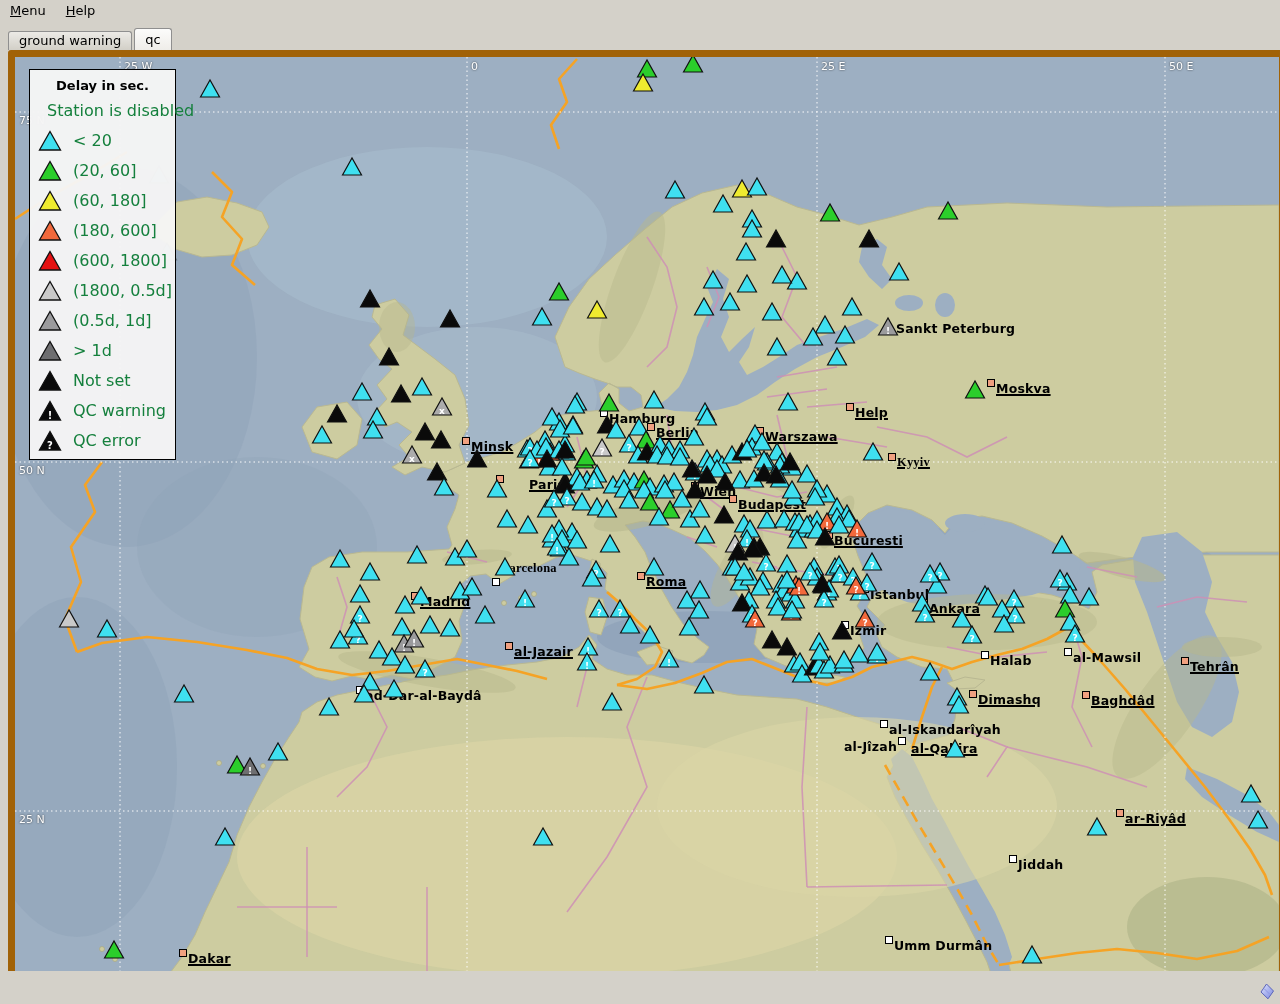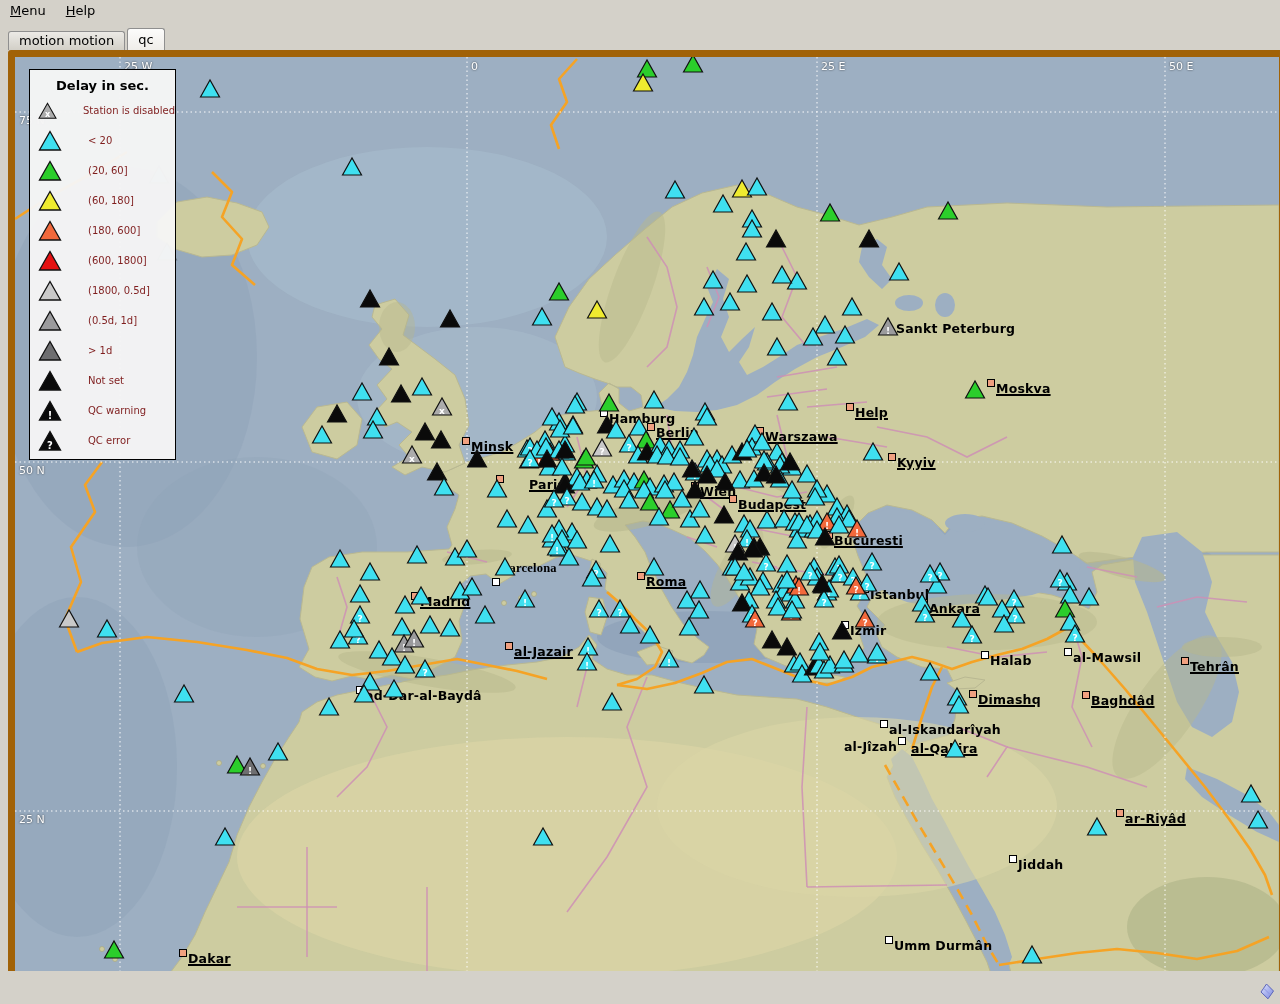--- a/index.html
+++ b/index.html
@@ -12,30 +12,30 @@
   .tab.selected{height:21px;line-height:22px;background:linear-gradient(#fcfcfb,#efede9)}
   #mapframe{position:absolute;left:8px;top:50px;width:1264px;height:920px;border:7px solid #a16207;border-radius:3px;overflow:hidden;background:#9dafc2}
   #basemap{position:absolute;left:0;top:0}
   .layer{position:absolute;left:0;top:0;width:1264px;height:920px}
   .grid-label{position:absolute;color:#fff;font-size:11px;text-shadow:0 0 2px rgba(30,30,30,.85);white-space:nowrap}
   .city-label{position:absolute;font-size:12.5px;font-weight:bold;color:#000;white-space:nowrap;letter-spacing:.2px}
   .city-label.capital{text-decoration:underline;text-decoration-thickness:1.5px}
   #legend{position:absolute;left:14px;top:12px;width:147px;background:rgba(245,245,245,.97);border:1px solid #000;box-sizing:border-box;padding-bottom:4px}
   #legend-title{font-size:13px;font-weight:bold;text-align:center;padding:8px 0 2px 0;color:#000}
   .legend-row{height:30px;display:flex;align-items:center;padding-left:7px}
-  .legend-label{font-size:10px;color:#7f1d1d;margin-left:25px;white-space:nowrap}
+  .legend-label{font-size:16px;color:#15803d;margin-left:10px;white-space:nowrap}
   #statusbar{position:absolute;left:0;top:971px;width:1280px;height:33px;background:#d4d1c9}
   #staticon{position:absolute;right:5px;bottom:4px;width:17px;height:17px}
 </style>
 </head>
 <body>
 
 <div id="menubar"><div class="menu-item">Menu</div><div class="menu-item">Help</div></div>
 <div id="tabbar">
-    <div class="tab">motion motion</div>
+    <div class="tab">ground warning</div>
     <div class="tab selected">qc</div>
   </div>
 
 <div id="mapframe">
   <svg id="basemap" width="1264" height="920" viewBox="8 50 1264 920">
       <rect x="8" y="50" width="1264" height="920" fill="#9dafc2"></rect>
       <ellipse cx="120" cy="350" rx="130" ry="190" fill="#8da1b7" opacity="0.45"></ellipse>
       <ellipse cx="70" cy="760" rx="100" ry="170" fill="#8da1b7" opacity="0.4"></ellipse>
       <ellipse cx="420" cy="230" rx="180" ry="90" fill="#aabfcf" opacity="0.5"></ellipse>
       <ellipse cx="470" cy="390" rx="120" ry="70" fill="#aabfcf" opacity="0.45"></ellipse>
@@ -150,21 +150,21 @@
       <div class="grid-label" style="left: 4px; top: 407px;">50 N</div>
       <div class="grid-label" style="left: 4px; top: 756px;">25 N</div>
     </div>
   <div id="citylabels" class="layer">
       <div class="city-label capital" style="left: 456px; top: 382px;">Minsk</div>
       <div class="city-label capital" style="left: 490px; top: 420px; margin-left: 24px;">Paris</div>
       <div class="city-label" style="left: 594px; top: 354px;">Hamburg</div>
       <div class="city-label capital" style="left: 641px; top: 368px;">Berlin</div>
       <div class="city-label capital" style="left: 750px; top: 372px;">Warszawa</div>
       <div class="city-label capital" style="left: 840px; top: 348px;">Help</div>
-      <div class="city-label capital" style="left: 882px; top: 398px;">Kyyiv</div>
+      <div class="city-label capital" style="left: 882px; top: 398px; font-family: Liberation Serif, serif;">Kyyiv</div>
       <div class="city-label capital" style="left: 981px; top: 324px;">Moskva</div>
       <div class="city-label" style="left: 881px; top: 264px;">Sankt Peterburg</div>
       <div class="city-label capital" style="left: 685px; top: 427px;">Wien</div>
       <div class="city-label capital" style="left: 723px; top: 440px;">Budapest</div>
       <div class="city-label capital" style="left: 819px; top: 476px;">Bucuresti</div>
       <div class="city-label capital" style="left: 631px; top: 517px;">Roma</div>
       <div class="city-label" style="left: 486px; top: 504px; font-family: Liberation Serif, serif;">Barcelona</div>
       <div class="city-label capital" style="left: 405px; top: 537px;">Madrid</div>
       <div class="city-label capital" style="left: 499px; top: 587px;">al-Jazair</div>
       <div class="city-label" style="left: 350px; top: 631px;">ad-Dar-al-Baydâ</div>

